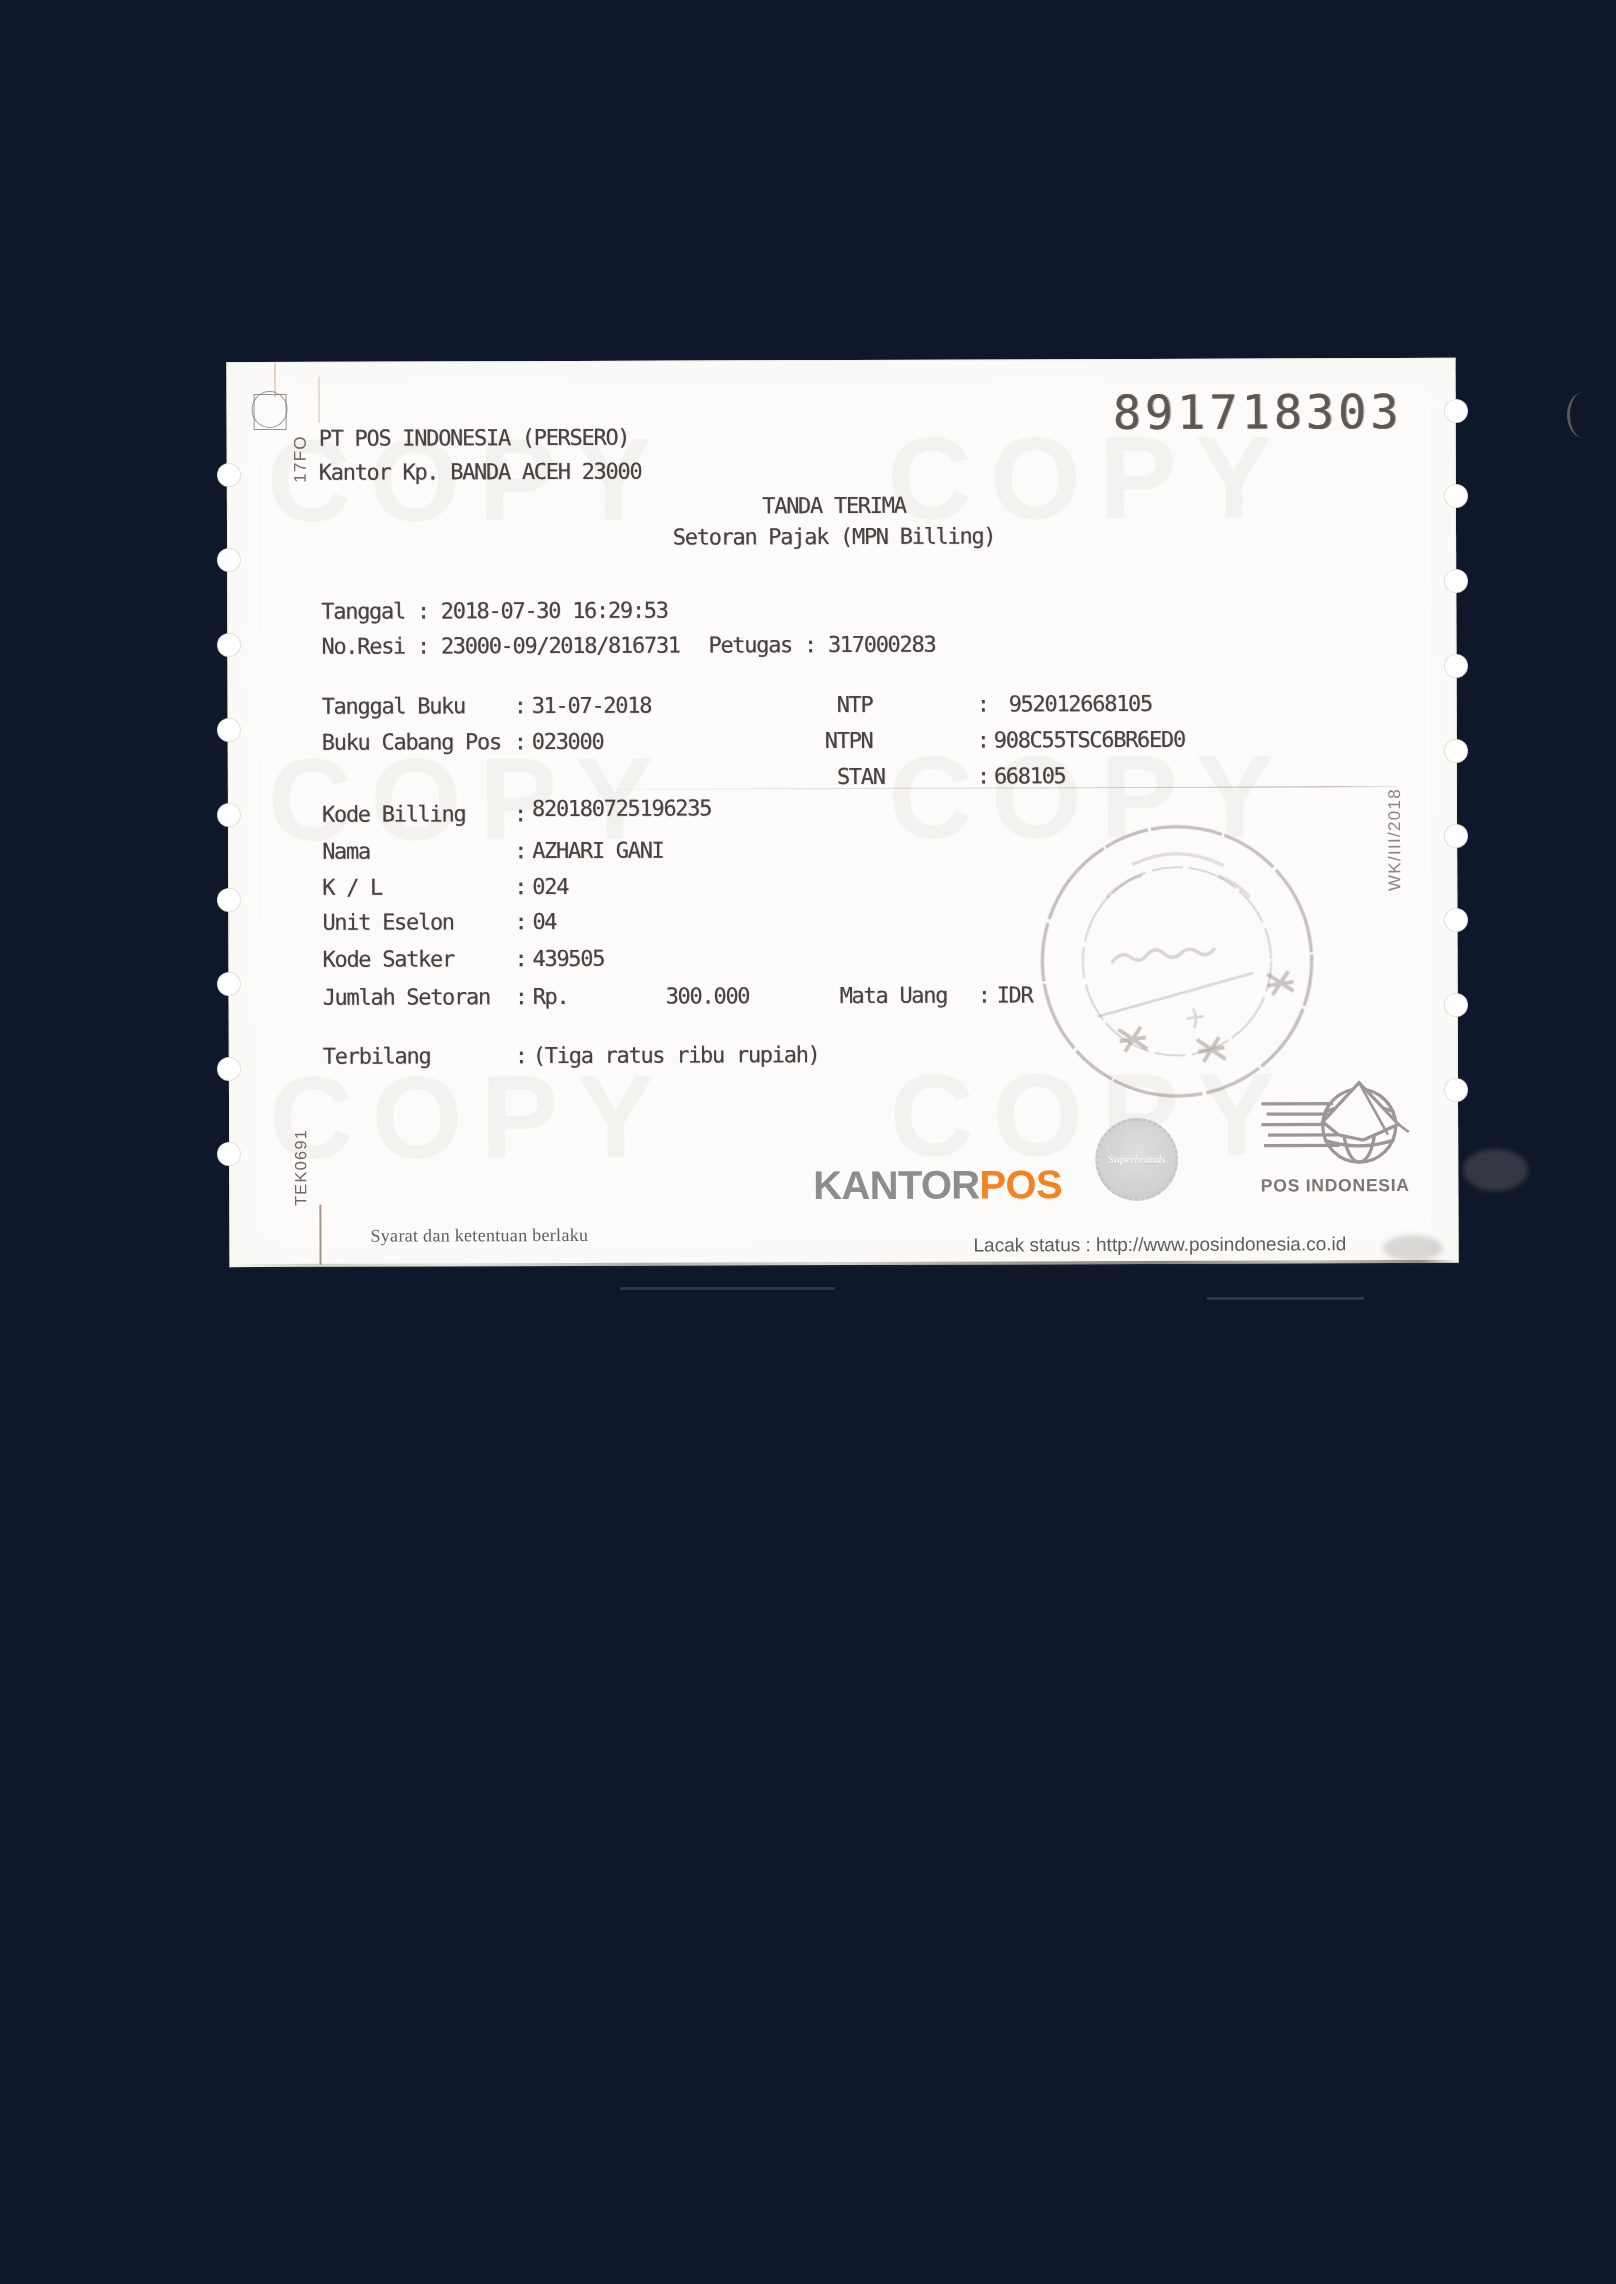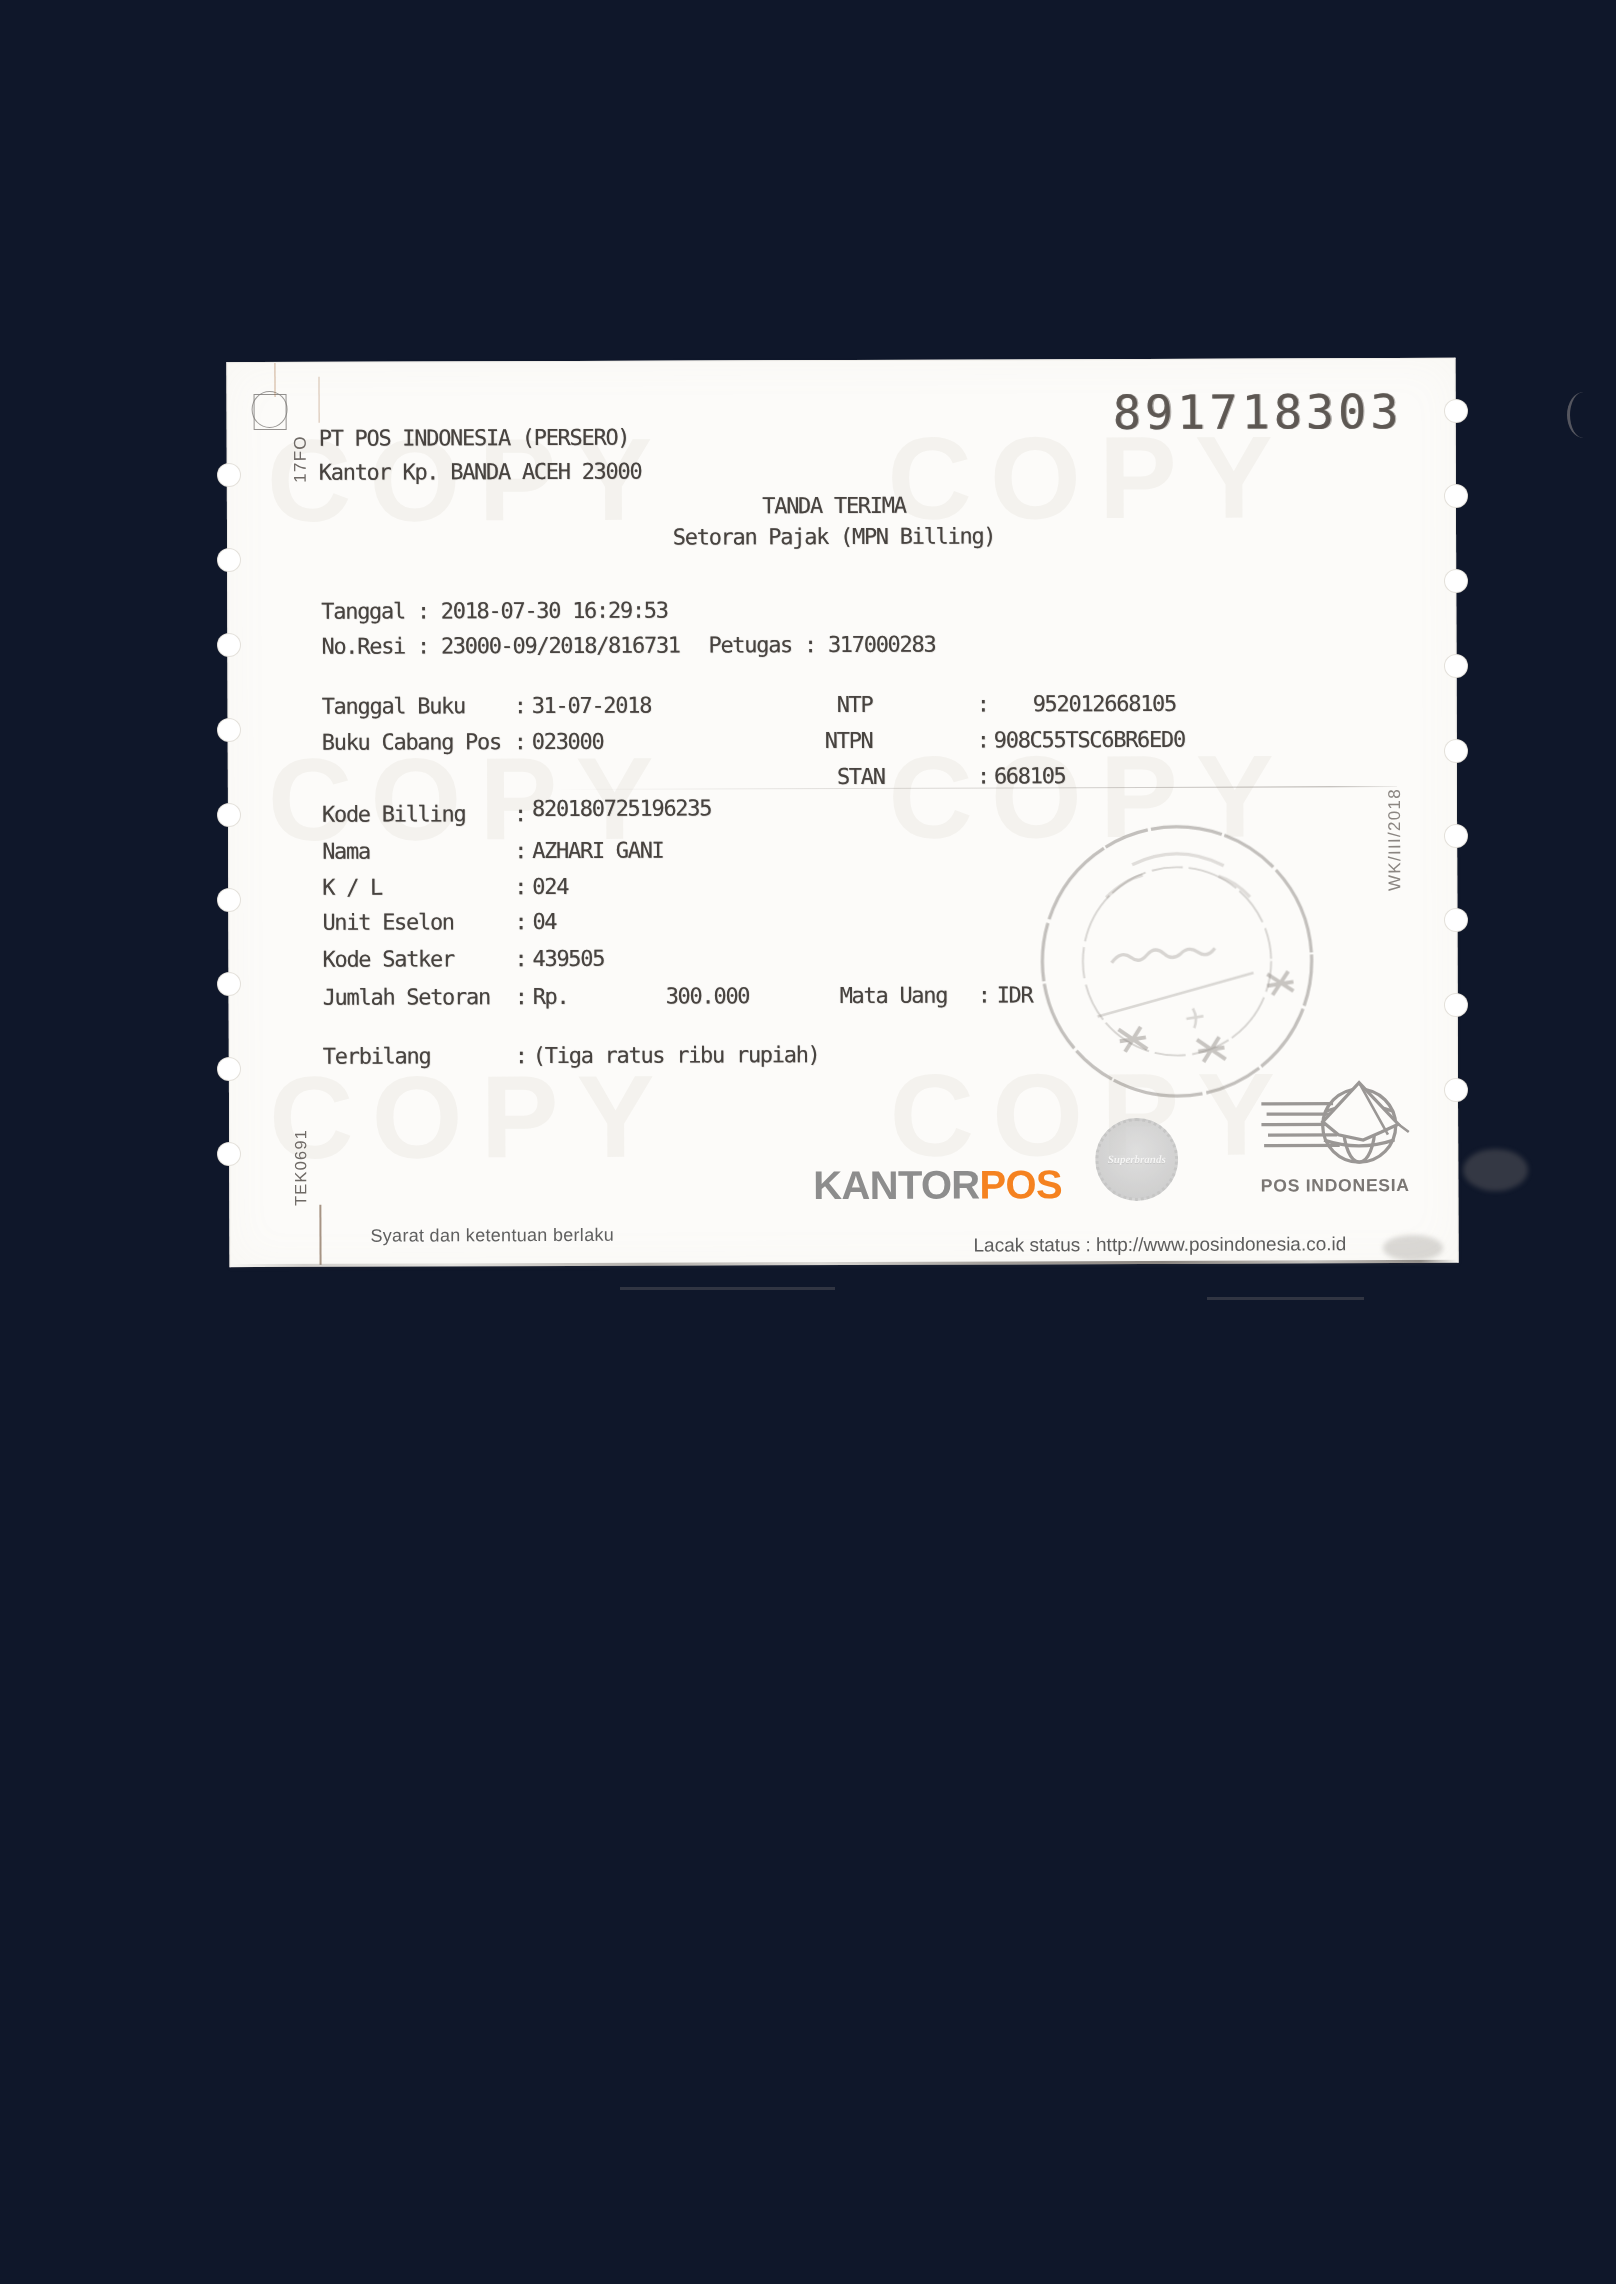--- a/index.html
+++ b/index.html
@@ -54,21 +54,21 @@
   #superbrands{position:absolute;left:865px;top:758px;width:77px;height:77px;border-radius:50%;
       background:radial-gradient(circle at 50% 40%, #d8d8d8, #bfbfbf);
       border:3.3px dotted #b9b9b9;opacity:.8;display:flex;align-items:center;justify-content:center;}
   #superbrands span{font:italic bold 11px/1 "Liberation Serif",serif;color:#f4f4f4;
       text-shadow:0 0.7px 0.7px rgba(0,0,0,.15);text-align:right;}
   #poslogo{position:absolute;left:1030px;top:713px;width:150px;height:103px;opacity:.85;}
   #poslogo-caption{position:absolute;left:1030px;top:816px;width:150px;text-align:center;
       font-family:"Liberation Sans",sans-serif;font-weight:bold;font-size:17.6px;
       letter-spacing:0.7px;color:#7b7774;}
   
-  #terms{left:140px;top:863px;font-size:18px;letter-spacing:0.3px;color:#606060;}
+  #terms{left:140px;top:863px;font-size:18px;letter-spacing:0.3px;color:#606060;font-family:Liberation Serif, serif;}
   #track{left:743px;top:874px;font-size:19px;color:#5d5d5d;}
   
   .notch{position:absolute;width:22px;height:22px;border-radius:50%;
       border:1.3px solid rgba(205,200,190,.55);background:#ffffff;}
   
   .blob{position:absolute;border-radius:50%;filter:blur(2.6px);}
   .streak{position:absolute;height:2.6px;filter:blur(0.7px);background:rgba(150,145,140,.25);}
   .crescent{position:absolute;width:30px;height:46px;border-radius:50%;
       border-left:3.9px solid rgba(170,165,160,.45);filter:blur(0.7px);}
 </style>
@@ -112,21 +112,21 @@
 
     <span class="dm" style="left:93px;top:333px;">Tanggal Buku</span>
     <span class="dm" style="left:285px;top:333px;">:</span>
     <span class="dm" style="left:303px;top:333px;">31-07-2018</span>
     <span class="dm" style="left:93px;top:369px;">Buku Cabang Pos</span>
     <span class="dm" style="left:285px;top:369px;">:</span>
     <span class="dm" style="left:303px;top:369px;">023000</span>
 
     <span class="dm" style="left:608px;top:333px;">NTP</span>
     <span class="dm" style="left:748px;top:333px;">:</span>
-    <span class="dm" style="left:804px;top:333px;">952012668105</span>
+    <span class="dm" style="left:780px;top:333px;">952012668105</span>
     <span class="dm" style="left:596px;top:369px;">NTPN</span>
     <span class="dm" style="left:748px;top:369px;">:</span>
     <span class="dm" style="left:765px;top:369px;">908C55TSC6BR6ED0</span>
     <span class="dm" style="left:608px;top:405px;">STAN</span>
     <span class="dm" style="left:748px;top:405px;">:</span>
     <span class="dm" style="left:765px;top:405px;">668105</span>
 
     <span class="dm" style="left:93px;top:441px;">Kode Billing</span>
     <span class="dm" style="left:285px;top:441px;">:</span>
     <span class="dm" style="left:303px;top:436px;">820180725196235</span>

